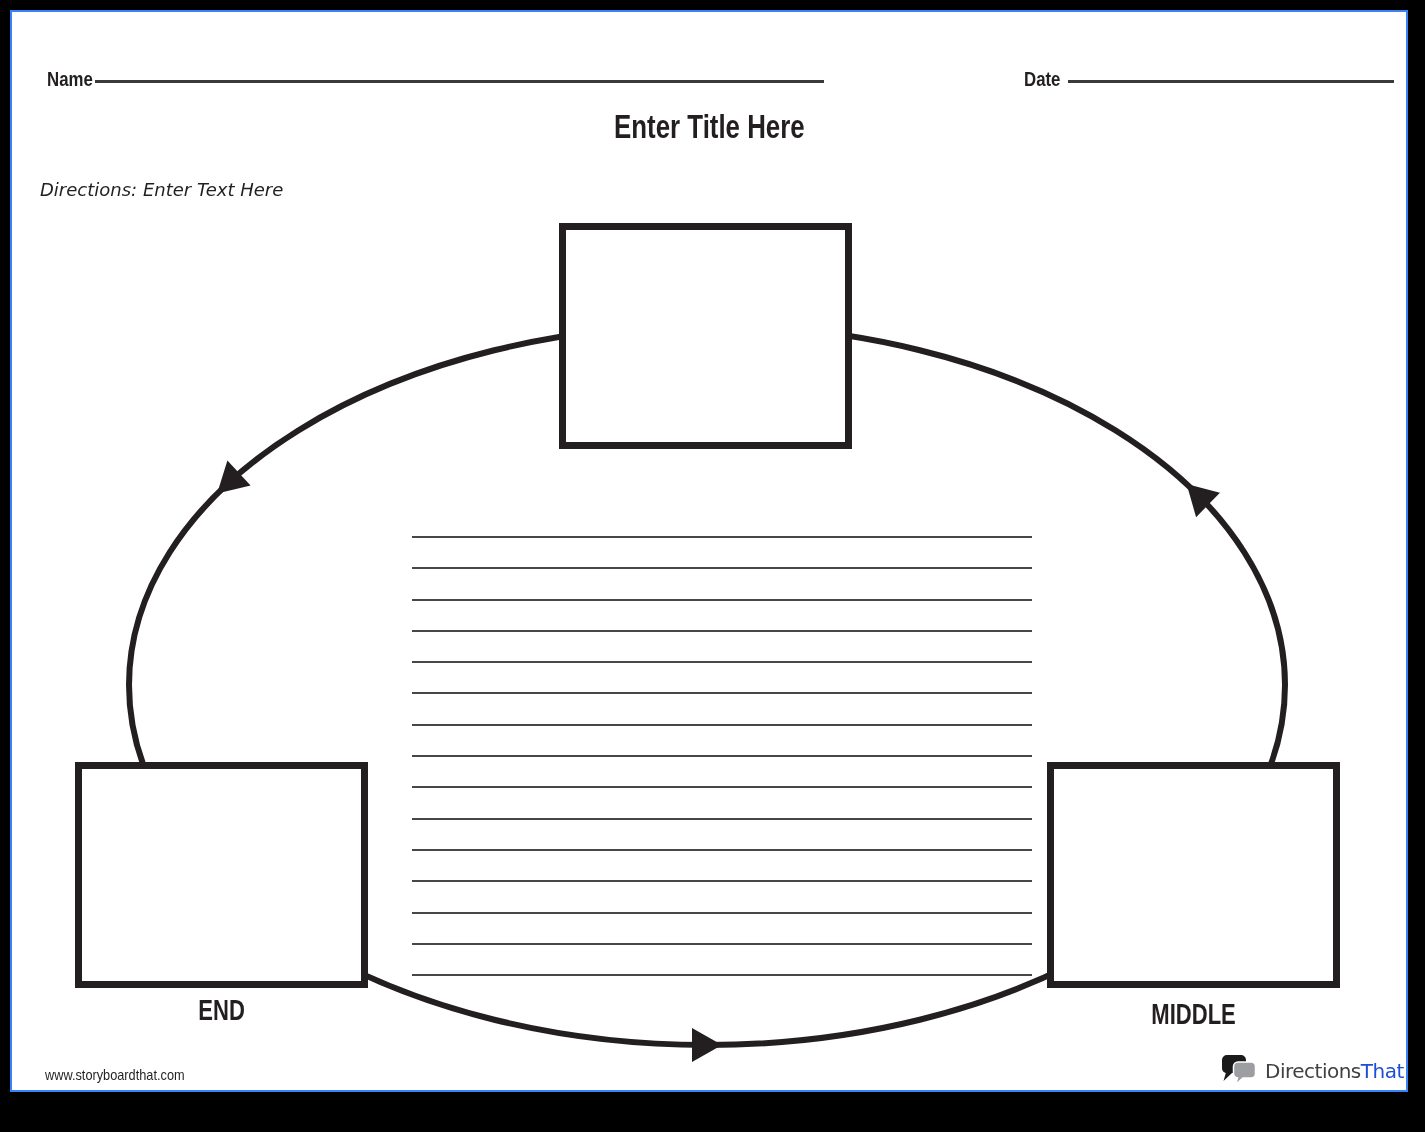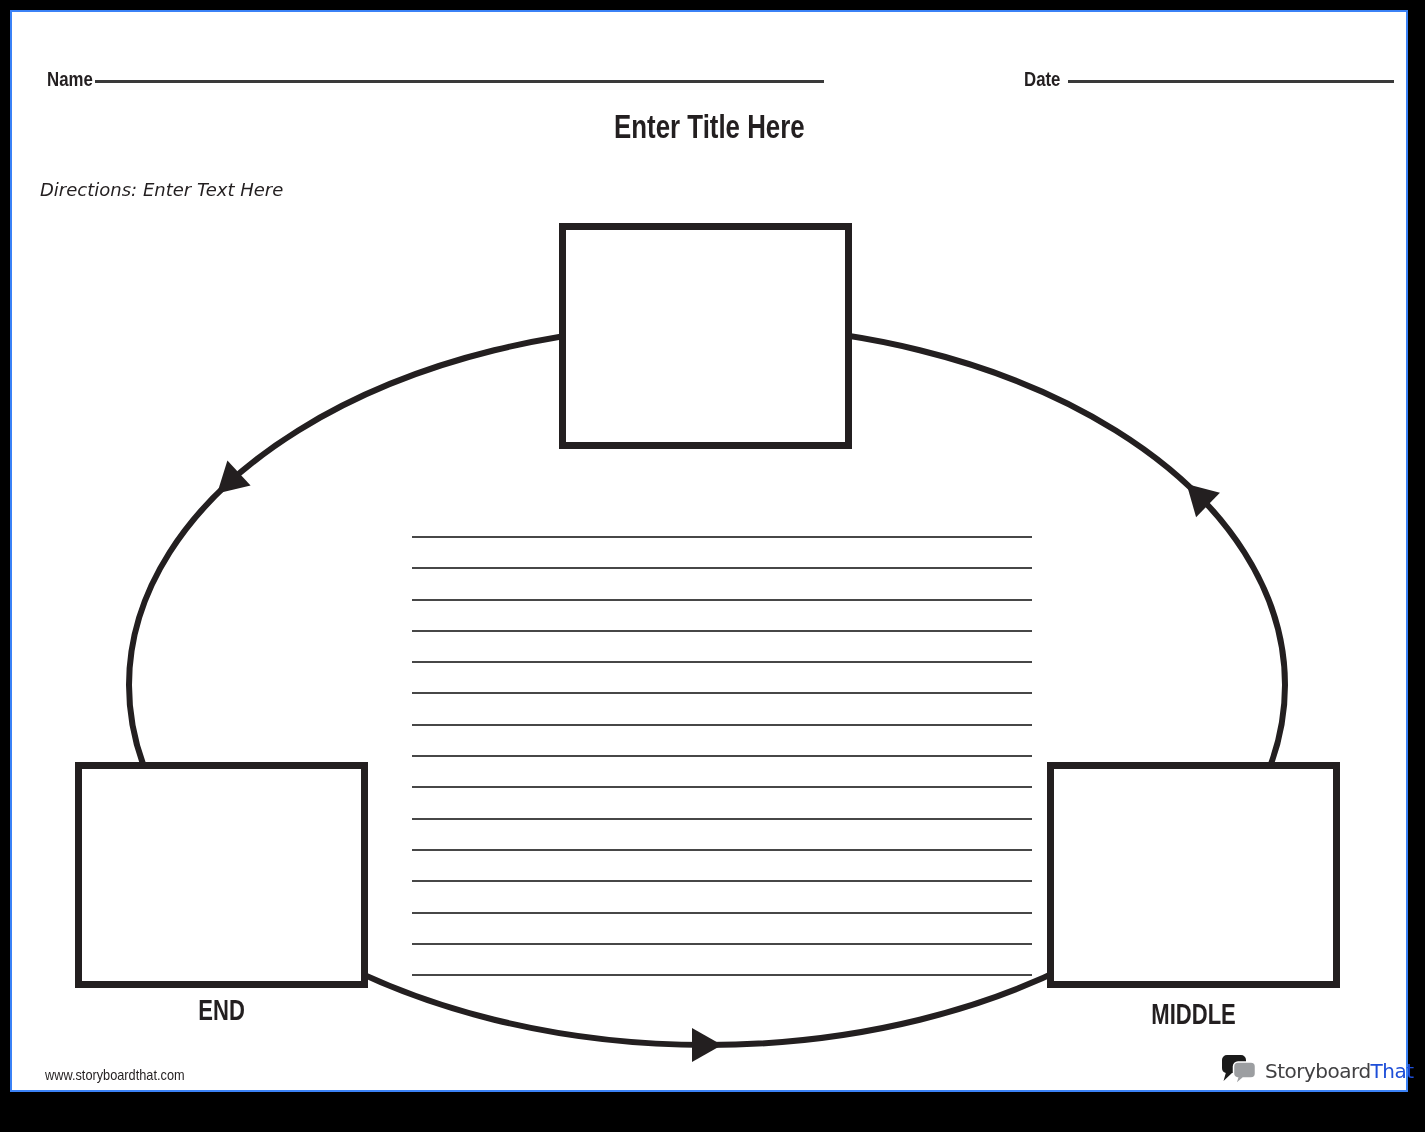--- a/index.html
+++ b/index.html
@@ -96,16 +96,16 @@
 
   <div class="abs footer-url">
     <span class="condensed-left" style="transform:scaleX(0.85);">www.storyboardthat.com</span>
   </div>
 
   <div class="abs logo-row">
     <svg width="40" height="38" viewBox="0 0 40 38">
       <path d="M7 3 h14 a5 5 0 0 1 5 5 v8 a5 5 0 0 1 -5 5 h-9 l-8.5 8 2.3 -8 a5 5 0 0 1 -3.8 -4.9 v-8.1 a5 5 0 0 1 5 -5 z" fill="#1a1a1a"></path>
       <path d="M18 10 h13 a4.5 4.5 0 0 1 4.5 4.5 v7 a4.5 4.5 0 0 1 -4.5 4.5 h-8 l-7.5 6.5 2 -6.5 a4.5 4.5 0 0 1 -4 -4.4 v-7.1 a4.5 4.5 0 0 1 4.5 -4.5 z" fill="#9c9ea1" stroke="#ffffff" stroke-width="1.5"></path>
     </svg>
-    <span class="logo-text"><span class="logo-primary">Storyboard</span><span class="logo-secondary">That</span></span>
+    <span class="logo-text"><span class="logo-primary">Directions</span><span class="logo-secondary">That</span></span>
   </div>
 
 </div>
 
 </body></html>

